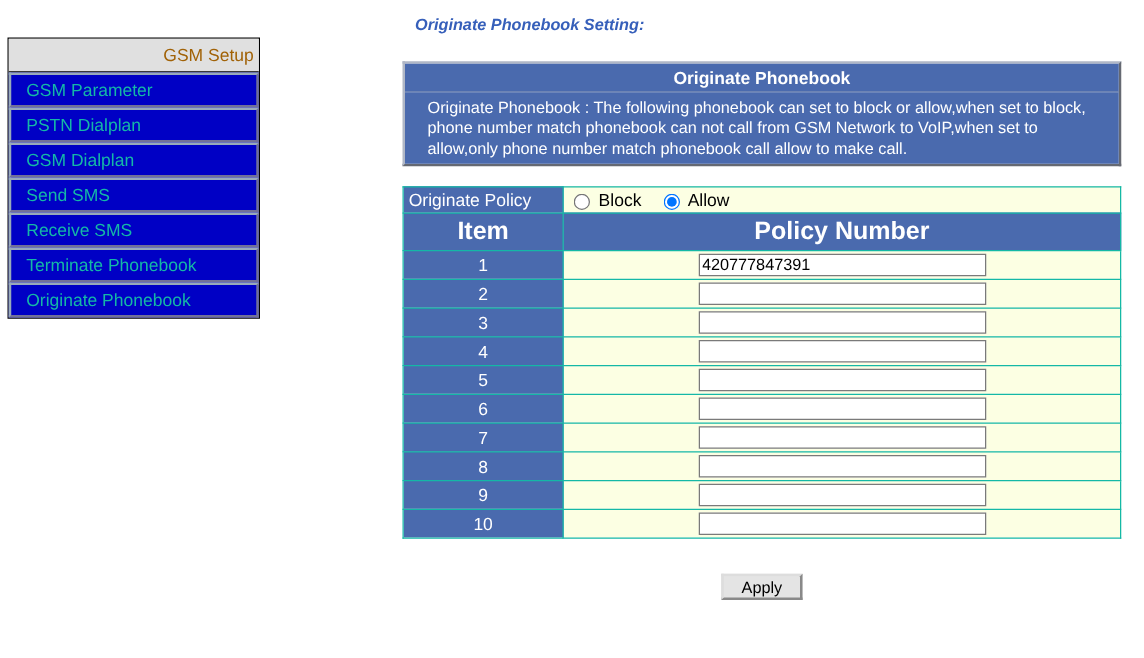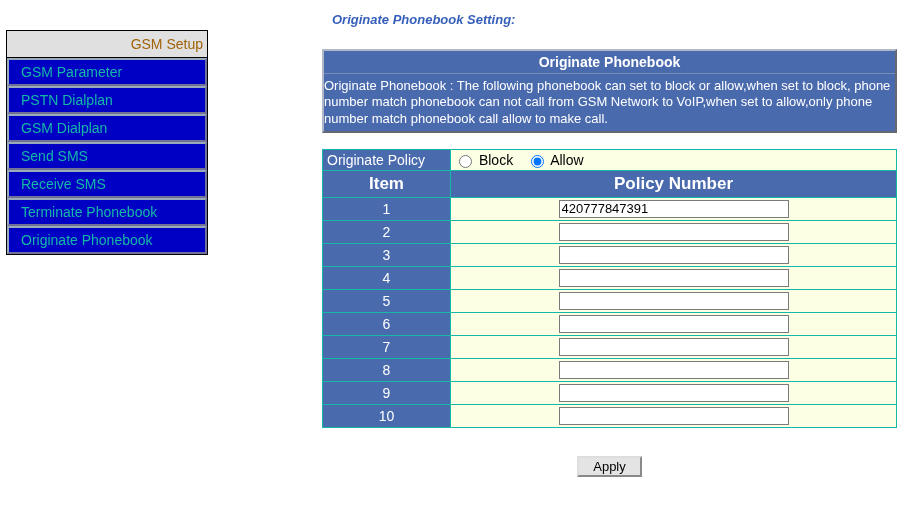--- a/index.html
+++ b/index.html
@@ -71,21 +71,21 @@
     color: #fff;
     font-weight: bold;
     text-align: center;
     padding: 3px 0;
     border-bottom: 1px solid #7a8db6;
     font-size: 14px;
   }
   .panel-body {
     background: #4a6aae;
     color: #fff;
-    padding: 4px 0;
+    padding: 4px 18px;
     font-size: 13px;
     line-height: 1.25;
   }
   .grid {
     width: 575px;
     margin: 16px 0 0 100px;
     border-collapse: collapse;
   }
   .grid td, .grid th {
     border: 1px solid #14b8a6;
@@ -104,21 +104,21 @@
   }
   .policy-controls-cell label {
     margin-right: 14px;
   }
   .th-cell {
     background: #4a6aae;
     color: #fff;
     text-align: center;
     font-weight: bold;
     padding: 3px 0;
-    font-size: 17px;
+    font-size: 20px;
   }
   .item-cell {
     background: #4a6aae;
     color: #fff;
     text-align: center;
     width: 128px;
     padding: 3px 0;
     font-size: 14px;
   }
   .value-cell {

